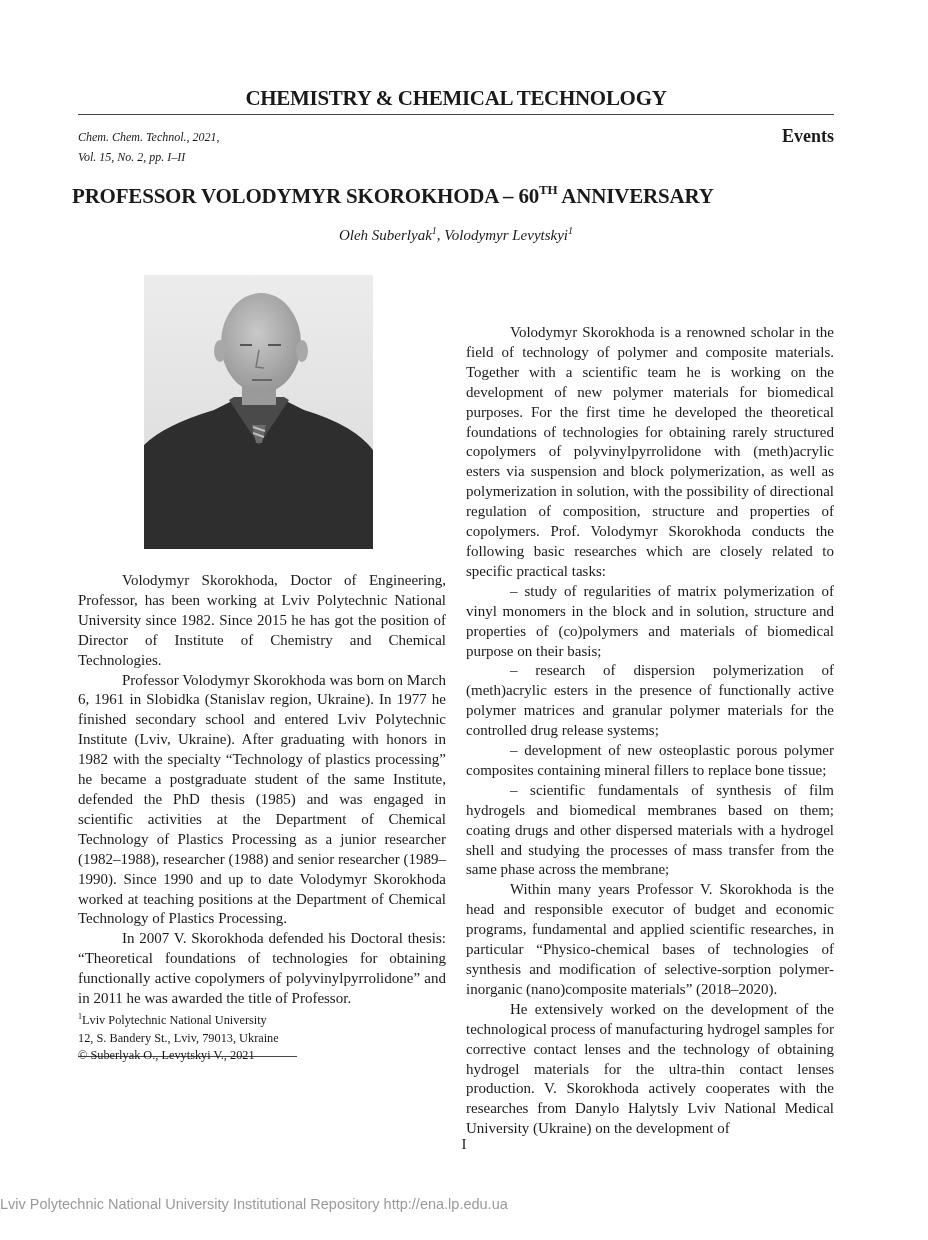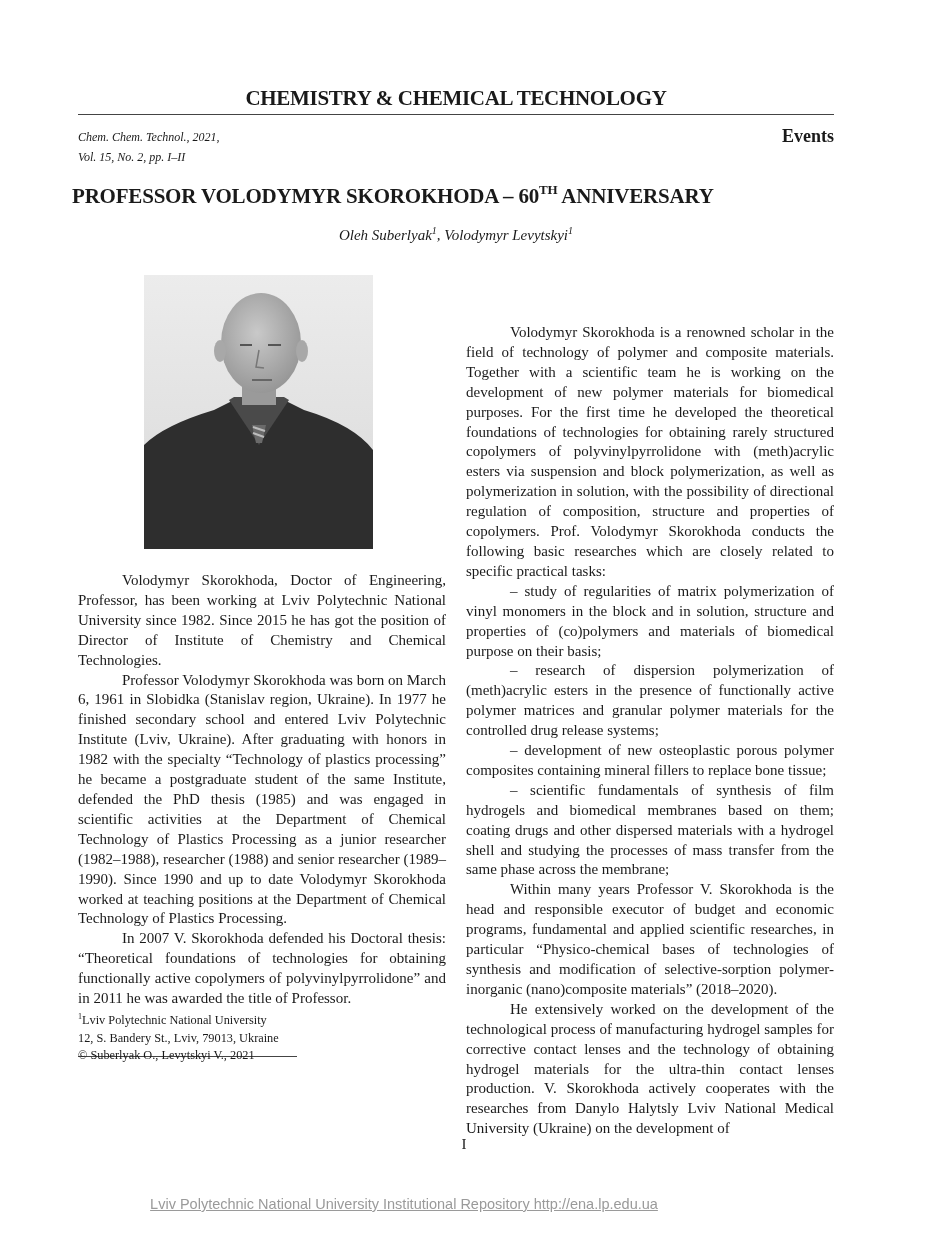--- a/index.html
+++ b/index.html
@@ -14,21 +14,21 @@
   .authors sup { font-size: 10px; vertical-align: 6px; line-height: 0; }
   .photo { position: absolute; left: 144px; top: 275px; width: 229px; height: 274px; overflow: hidden; background: #e6e6e6; }
   .col { position: absolute; font-size: 15px; line-height: 19.9px; text-align: justify; }
   .col-left { left: 78px; top: 571px; width: 368px; }
   .col-right { left: 466px; top: 275px; width: 368px; margin-top: 48px; }
   .col p { margin: 0; text-indent: 44px; hyphens: manual; }
   .footnote-rule { position: absolute; left: 78px; top: 1056px; width: 219px; height: 1px; background: #444; }
   .footnote { position: absolute; left: 78px; top: 1012px; font-size: 12.3px; line-height: 17.5px; font-family: Liberation Serif, serif; }
   .footnote sup { font-size: 8px; vertical-align: 5px; line-height: 0; }
   .page-number { position: absolute; left: 0; top: 1136px; width: 928px; text-align: center; font-size: 15px; }
-  .repo-footer { position: absolute; left: 0; top: 1196px; width: 808px; text-align: center; font-family: "Liberation Sans", "DejaVu Sans", sans-serif; font-size: 14.5px; color: #9a9a9a; text-decoration: underline; }
+  .repo-footer { position: absolute; left: 0; top: 1196px; width: 808px; font-family: "Liberation Sans", "DejaVu Sans", sans-serif; font-size: 14.5px; color: #9a9a9a; }
 </style>
 </head>
 <body>
 
 <div class="journal-header">CHEMISTRY &amp; CHEMICAL TECHNOLOGY</div>
 <div class="header-rule"></div>
 
 <div class="citation">
   <div>Chem. Chem. Technol., 2021,</div>
   <div>Vol. 15, No. 2, pp. I–II</div>

